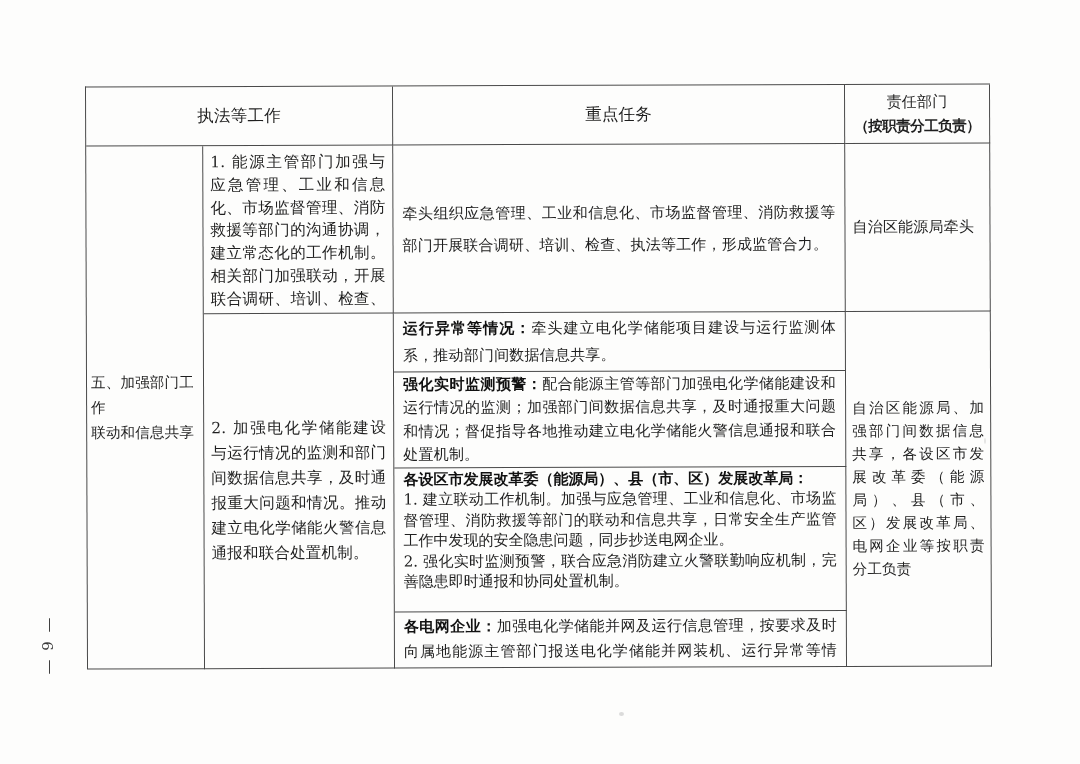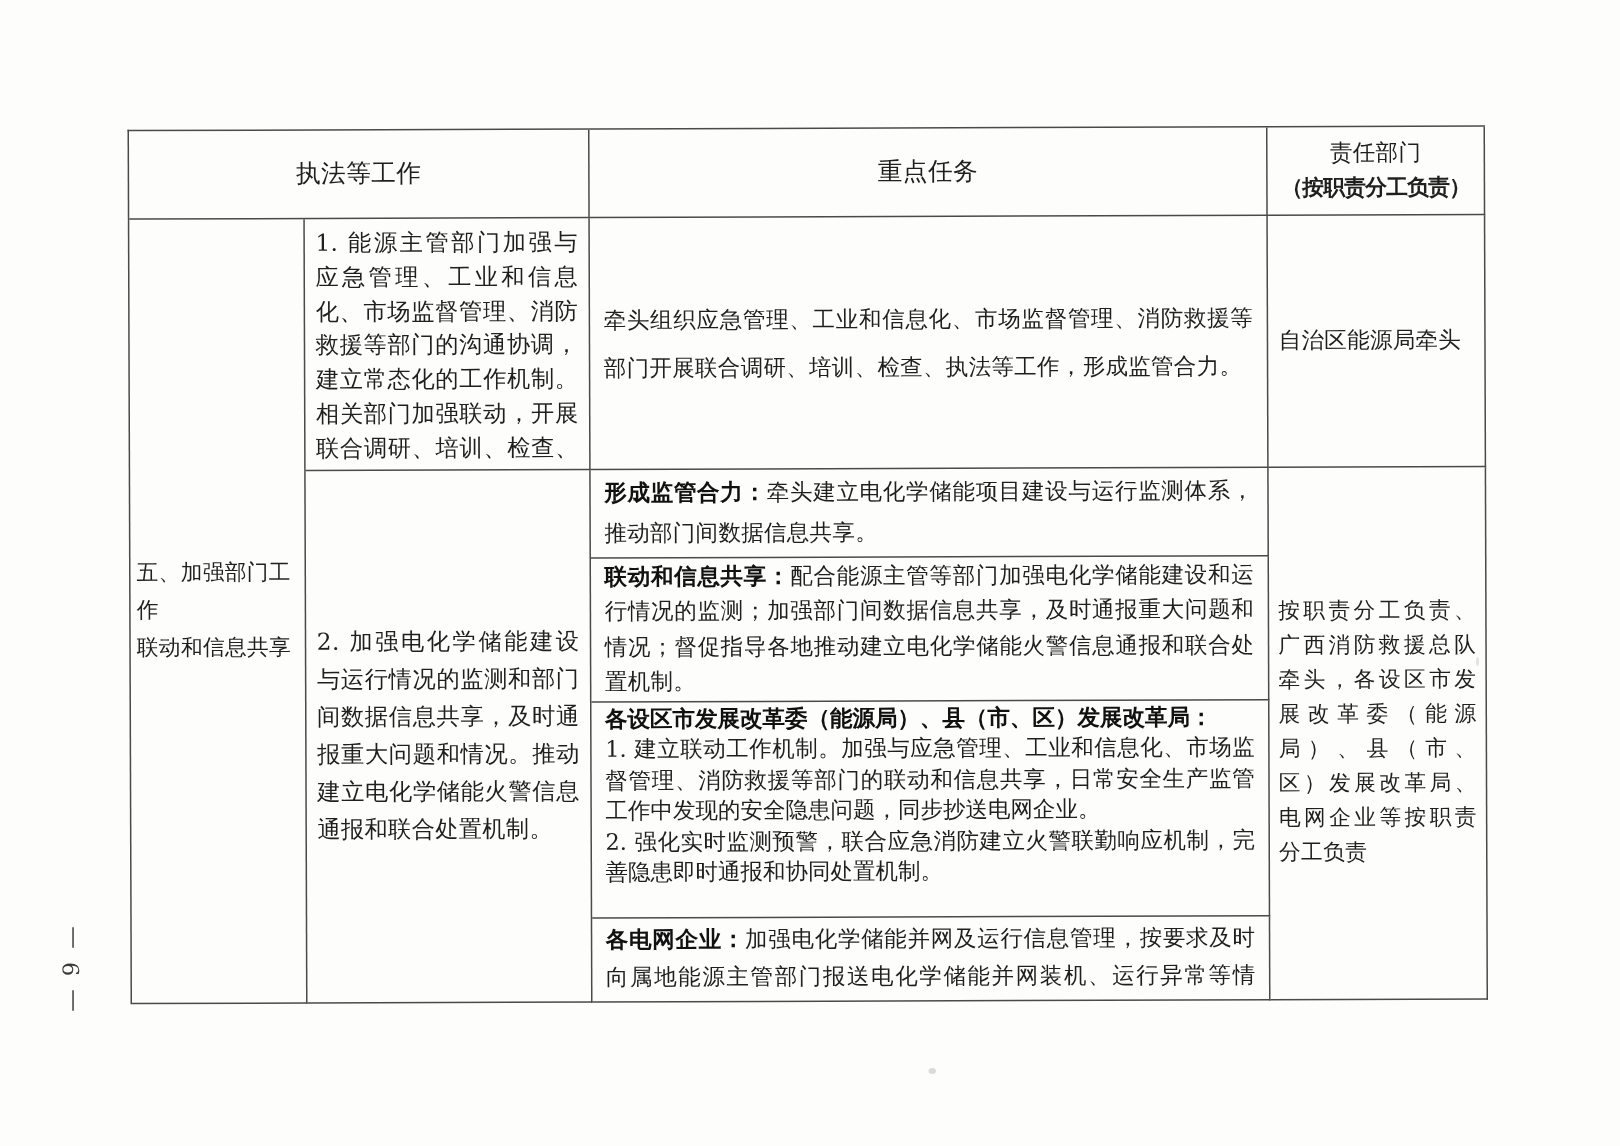--- a/index.html
+++ b/index.html
@@ -129,36 +129,36 @@
   </div>
   <div class="cell vcenter c-resp1">
     <span>自治区能源局牵头</span>
   </div>
 
   <div class="cell vcenter c-task2">
     <span class="justify">2. 加强电化学储能建设与运行情况的监测和部门间数据信息共享，及时通报重大问题和情况。推动建立电化学储能火警信息通报和联合处置机制。</span>
   </div>
 
   <div class="cell justify c-m2a">
-    <b class="lead">形成监管合力：</b><span class="mtext">牵头建立电化学储能项目建设与运行监测体系，推动部门间数据信息共享。</span>
+    <b class="lead">运行异常等情况：</b><span class="mtext">牵头建立电化学储能项目建设与运行监测体系，推动部门间数据信息共享。</span>
   </div>
   <div class="cell justify c-m2b">
-    <b class="lead">联动和信息共享：</b><span class="mtext">配合能源主管等部门加强电化学储能建设和运行情况的监测；加强部门间数据信息共享，及时通报重大问题和情况；督促指导各地推动建立电化学储能火警信息通报和联合处置机制。</span>
+    <b class="lead">强化实时监测预警：</b><span class="mtext">配合能源主管等部门加强电化学储能建设和运行情况的监测；加强部门间数据信息共享，及时通报重大问题和情况；督促指导各地推动建立电化学储能火警信息通报和联合处置机制。</span>
   </div>
   <div class="cell justify c-m2c">
     <b class="lead">各设区市发展改革委（能源局）、县（市、区）发展改革局：</b><span class="mtext">
 1. 建立联动工作机制。加强与应急管理、工业和信息化、市场监督管理、消防救援等部门的联动和信息共享，日常安全生产监管工作中发现的安全隐患问题，同步抄送电网企业。
 2. 强化实时监测预警，联合应急消防建立火警联勤响应机制，完善隐患即时通报和协同处置机制。</span>
   </div>
   <div class="cell justify c-m2d">
     <b class="lead">各电网企业：</b><span class="mtext">加强电化学储能并网及运行信息管理，按要求及时向属地能源主管部门报送电化学储能并网装机、运行异常等情况。</span>
   </div>
 
   <div class="cell vcenter c-resp2">
-    <span class="justify">按职责分工负责、广西消防救援总队牵头，各设区市发展改革委（能源局）、县（市、区）发展改革局、电网企业等按职责分工负责</span>
+    <span class="justify">自治区能源局、加强部门间数据信息共享，各设区市发展改革委（能源局）、县（市、区）发展改革局、电网企业等按职责分工负责</span>
   </div>
 
 </div>
 
 <div class="pagenum">
   <span>— 9 —</span>
 </div>
 
 <div class="speck s1"></div>
 <div class="speck s2"></div>

